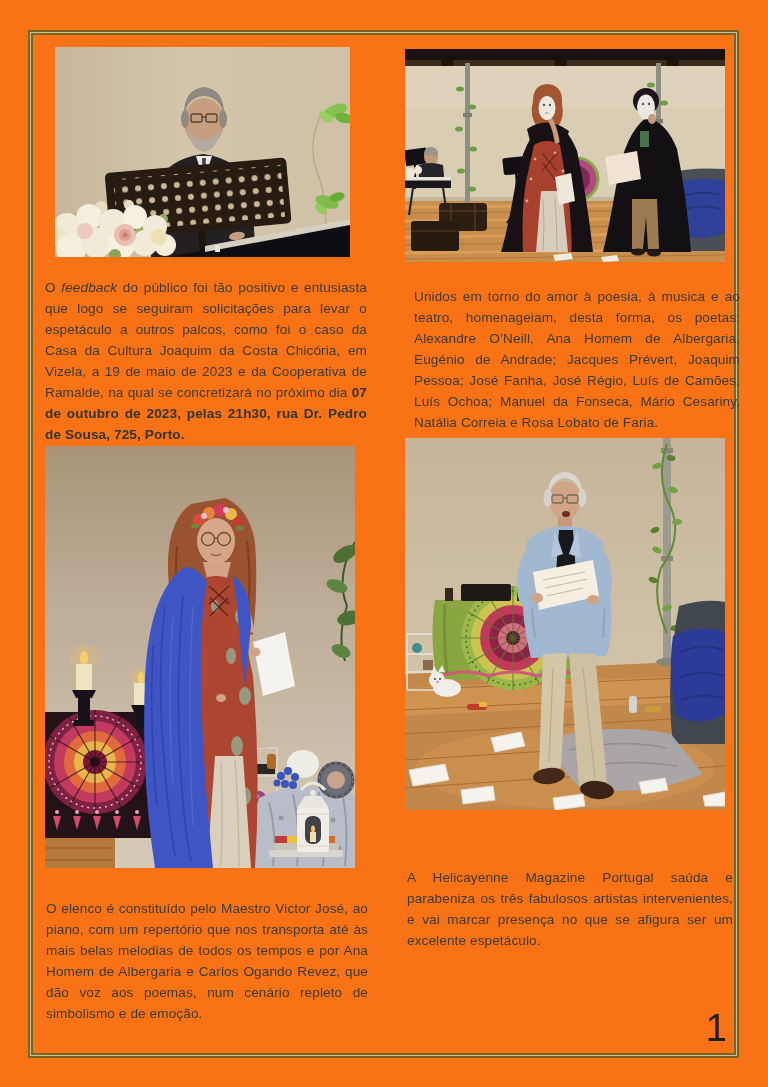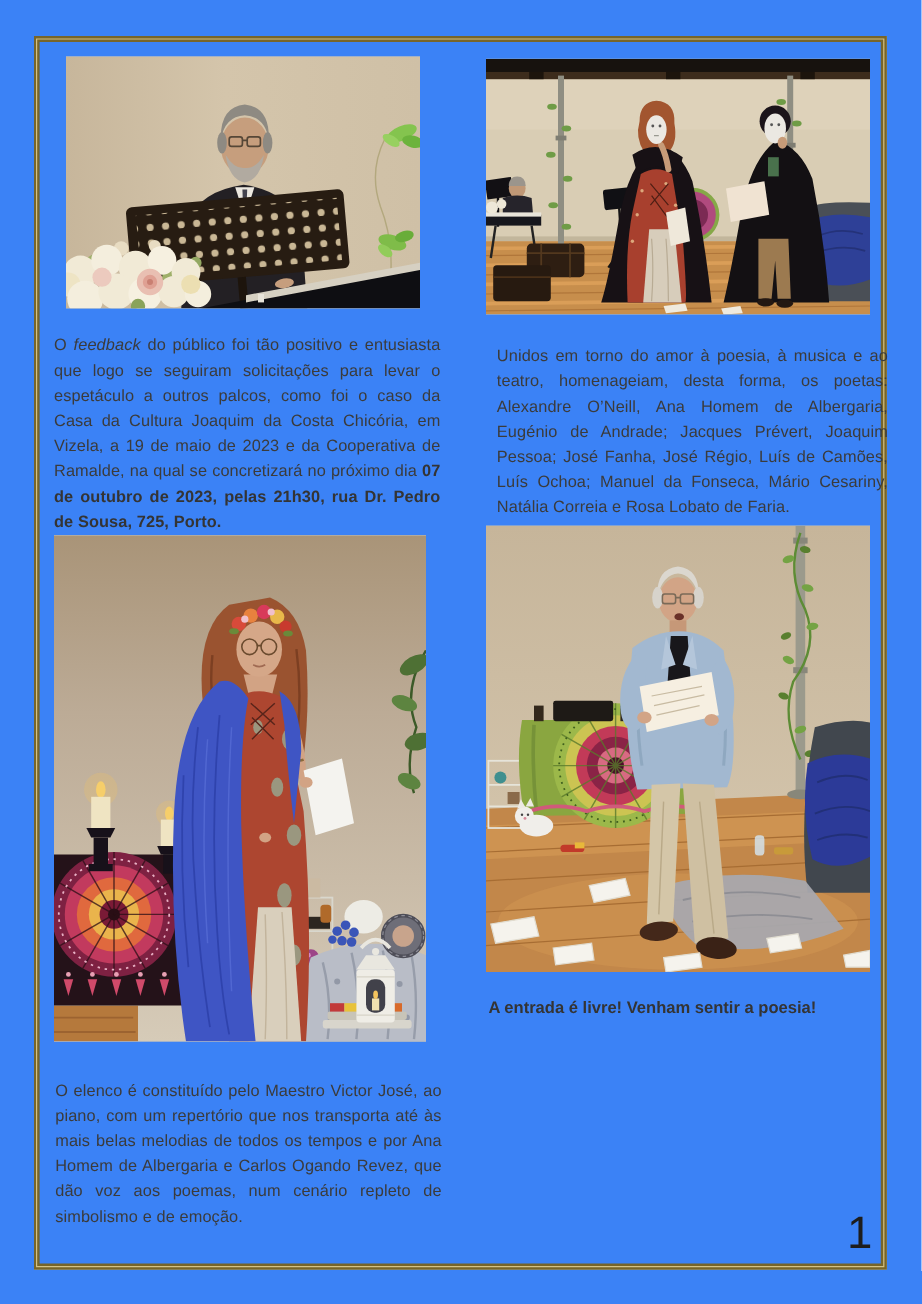--- a/index.html
+++ b/index.html
@@ -1,18 +1,18 @@
 <!DOCTYPE html>
 <html><head>
 <meta charset="utf-8">
 <style>
   html,body{margin:0;padding:0;background:#ffffff;}
   body{width:768px;height:1087px;position:relative;overflow:hidden;
        font-family:"Liberation Sans",sans-serif;}
-  .page{position:absolute;inset:0;background:#3b82f6;}
+  .page{position:absolute;inset:0;background:#f97316;}
   .frame{position:absolute;left:28px;top:30px;width:711px;height:1028px;
          box-shadow:inset 0 0 0 2px #77652a,inset 0 0 0 3px #d3c186,inset 0 0 0 5px #77652a;
          pointer-events:none;}
   .photo{position:absolute;overflow:hidden;background:#d8ccb4;}
   .photo svg{display:block;width:100%;height:100%;}
   .para{position:absolute;text-align:justify;font-size:13.6px;line-height:21px;
         color:#3b3b3b;letter-spacing:.1px;}
   .italic{font-style:italic;}
   .bold{font-weight:bold;color:#343434;}
   .headline{position:absolute;font-weight:bold;font-size:13.8px;line-height:21px;color:#343434;}
@@ -548,19 +548,19 @@
         <polygon points="86,300 116,294 120,308 90,314"></polygon>
         <polygon points="4,332 40,326 44,342 8,348"></polygon>
         <polygon points="56,352 88,348 90,362 58,366"></polygon>
         <polygon points="148,360 178,356 180,368 150,372"></polygon>
         <polygon points="234,344 260,340 263,352 237,356"></polygon>
         <polygon points="298,358 320,354 320,368 300,368"></polygon>
       </g>
     </svg>
   </div>
 
-  <p class="headline" style="left:407px;top:829px;width:326px;margin:0;">A entrada é livre! Venham sentir a poesia!</p>
+  <p class="para" style="left:407px;top:867px;width:326px;margin:0;">A Helicayenne Magazine Portugal saúda e parabeniza os três fabulosos artistas intervenientes, e vai marcar presença no que se afigura ser um excelente espetáculo.</p>
 
   <p class="para" style="left:45px;top:897px;width:322px;margin:1px;">O elenco é constituído pelo Maestro Victor José, ao piano, com um repertório que nos transporta até às mais belas melodias de todos os tempos e por Ana Homem de Albergaria e Carlos Ogando Revez, que dão voz aos poemas, num cenário repleto de simbolismo e de emoção.</p>
 
   <div class="pagenum">1</div>
 
 </div>
 
 </body></html>

